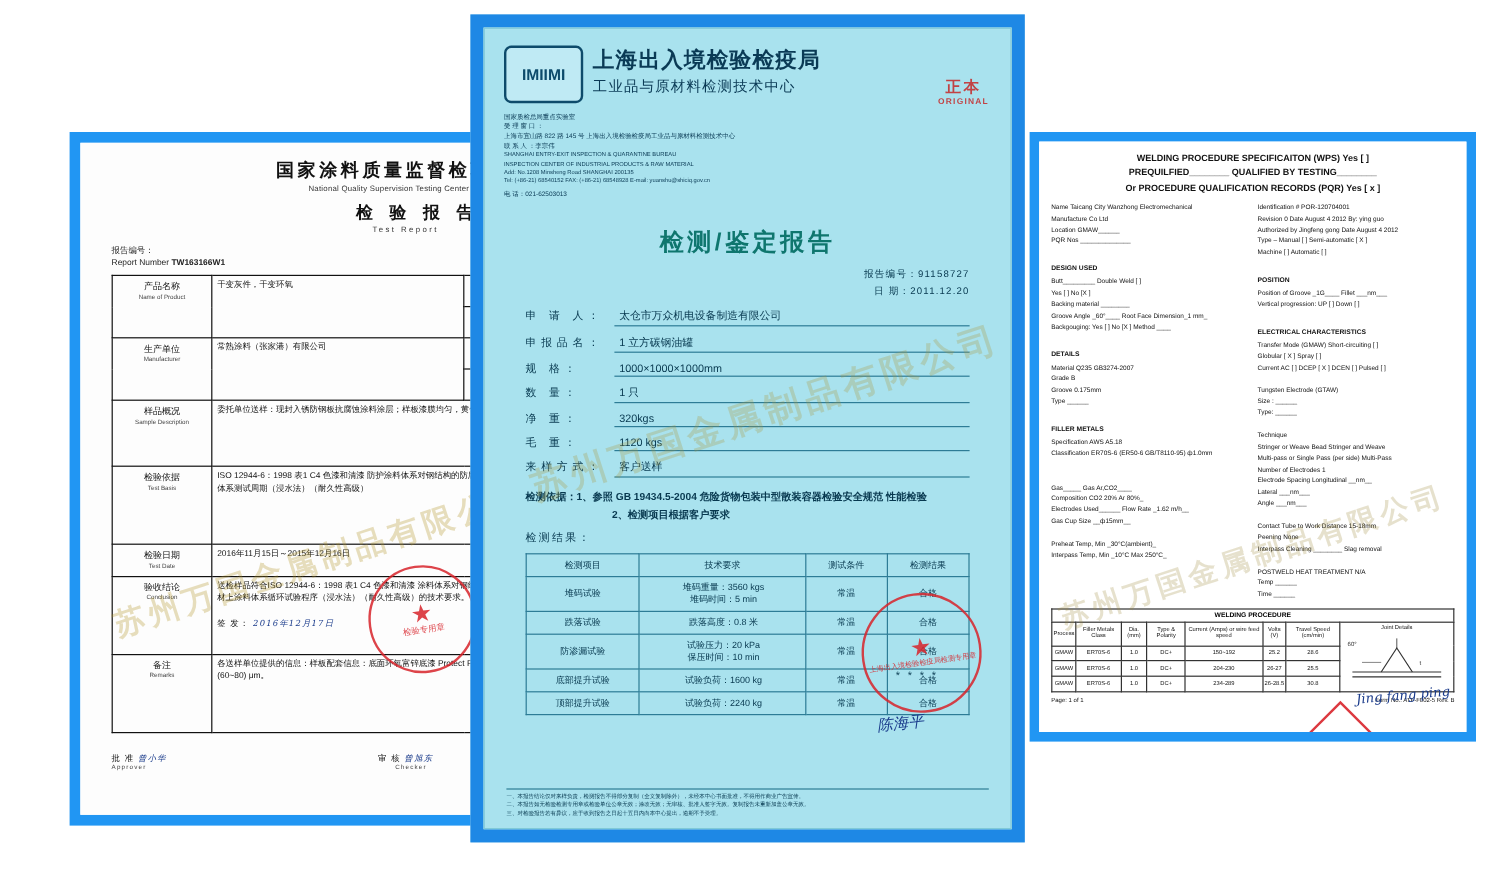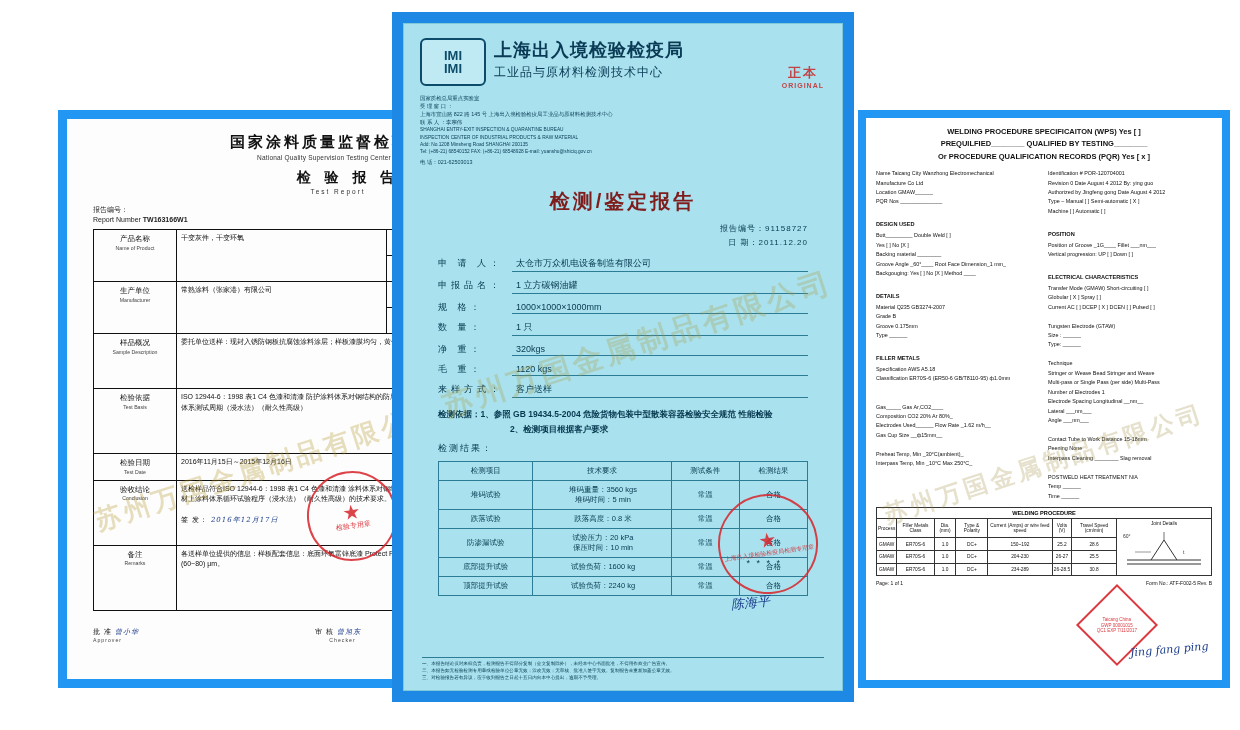--- a/index.html
+++ b/index.html
@@ -52,31 +52,31 @@
     font-size:7px;line-height:1.2;transform:rotate(-8deg);
   }
   .star{color:#d8242b;font-size:20px;line-height:1;}
 
   
   #cert-mid{left:392px;top:12px;width:462px;height:690px;}
   #cert-mid .frame{border:11px solid #1e88e5;background:#bfe9f2;}
   #cert-mid .paper{inset:11px;background:#a9e2ee;border:1px solid #7fc9d8;}
   .mc-head{display:flex;gap:8px;padding:14px 16px 4px 16px;}
   .mc-logo{width:62px;height:44px;border:2px solid #0d4b6b;border-radius:6px;
-           display:flex;align-items:center;justify-content:center;flex-direction:column;
+           display:flex;align-items:center;justify-content:center;flex-direction:row;
            color:#0d4b6b;font-weight:bold;font-size:13px;line-height:1;flex:none;background:#bfeaf4;}
   .mc-htext{flex:1;}
   .mc-htext .cn1{font-size:18px;font-weight:bold;color:#0a3a55;letter-spacing:1px;}
   .mc-htext .cn2{font-size:12px;color:#0a3a55;letter-spacing:1px;margin-top:2px;}
   .mc-addr{font-size:5.4px;color:#0a3a55;line-height:1.5;padding:4px 16px 0 16px;}
   .mc-addr .en{font-size:4.8px;color:#0a3a55;}
   .mc-orig{position:absolute;right:18px;top:40px;color:#c62828;text-align:center;
            font-size:13px;font-weight:bold;letter-spacing:2px;opacity:.85;}
   .mc-orig .en{font-size:7px;letter-spacing:1px;display:block;}
-  .mc-title{text-align:center;font-size:20px;font-weight:bold;color:#7f1d1d;
+  .mc-title{text-align:center;font-size:20px;font-weight:bold;color:#0f766e;
             letter-spacing:3px;margin-top:22px;}
   .mc-nos{display:flex;justify-content:flex-end;gap:0;flex-direction:column;
           align-items:flex-end;padding-right:34px;margin-top:8px;font-size:8px;color:#07384f;}
   .mc-nos div{margin-bottom:3px;letter-spacing:1px;}
   .mc-rows{padding:6px 34px 0 34px;font-size:9px;color:#07384f;}
   .mc-row{display:flex;margin-bottom:7px;align-items:baseline;}
   .mc-k{width:74px;letter-spacing:4px;flex:none;}
   .mc-v{flex:1;border-bottom:1px solid #2d7c96;padding-left:4px;padding-bottom:1px;}
   .mc-basis{padding:2px 34px 0 34px;font-size:8.5px;color:#07384f;line-height:1.7;font-weight:bold;}
   .mc-basis .ind{padding-left:72px;}
@@ -86,21 +86,21 @@
   .mc-table th,.mc-table td{border:1px solid #2d7c96;padding:4px 4px;text-align:center;}
   .mc-table th{font-weight:normal;}
   .mc-table td.l{text-align:center;padding-left:6px;}
   .mc-foot{position:absolute;left:18px;right:18px;bottom:8px;font-size:4.6px;
            color:#07384f;line-height:1.5;border-top:1px solid #2d7c96;padding-top:3px;}
   .mc-sig{position:absolute;right:72px;bottom:78px;font-size:13px;color:#1a3b8b;
           font-family:"DejaVu Serif",serif;font-style:italic;transform:rotate(-6deg);}
   .mc-dots{position:absolute;right:60px;bottom:122px;font-size:9px;color:#07384f;letter-spacing:2px;}
 
   
-  #cert-right{left:858px;top:110px;width:372px;height:578px;}
+  #cert-right{left:858px;top:110px;width:372px;height:508px;}
   #cert-right .frame{border:8px solid #2196f3;background:#fff;}
   #cert-right .paper{inset:8px;background:#fff;padding:8px 10px;}
   .rc-h{text-align:center;font-size:7.5px;line-height:1.65;color:#111;font-weight:bold;}
   .rc-cols{display:flex;gap:8px;margin-top:6px;font-size:5.4px;color:#111;}
   .rc-col{flex:1;line-height:1.75;}
   .rc-col .sec{font-weight:bold;margin:4px 0 1px 0;font-size:5.6px;}
   .rc-wp{margin-top:6px;}
   .rc-wp .cap{text-align:center;font-size:5.6px;font-weight:bold;border:1px solid #333;
               border-bottom:none;padding:2px;}
   .rc-table{border-collapse:collapse;width:100%;font-size:4.8px;text-align:center;color:#111;}

